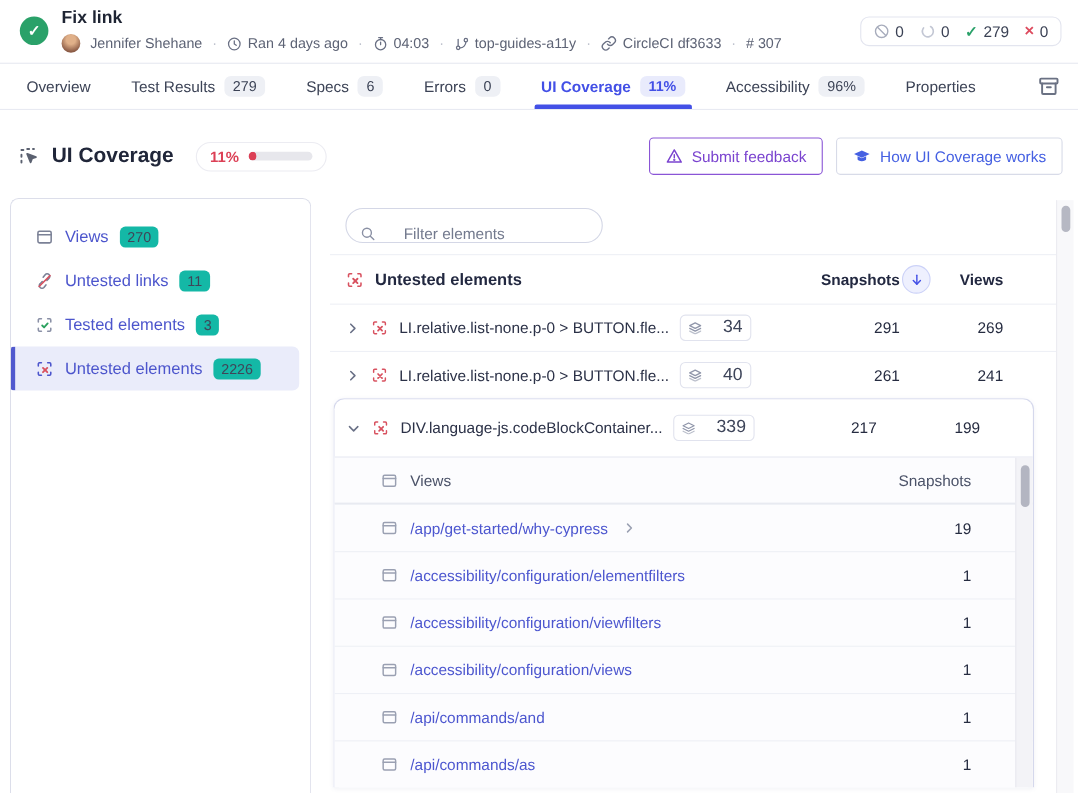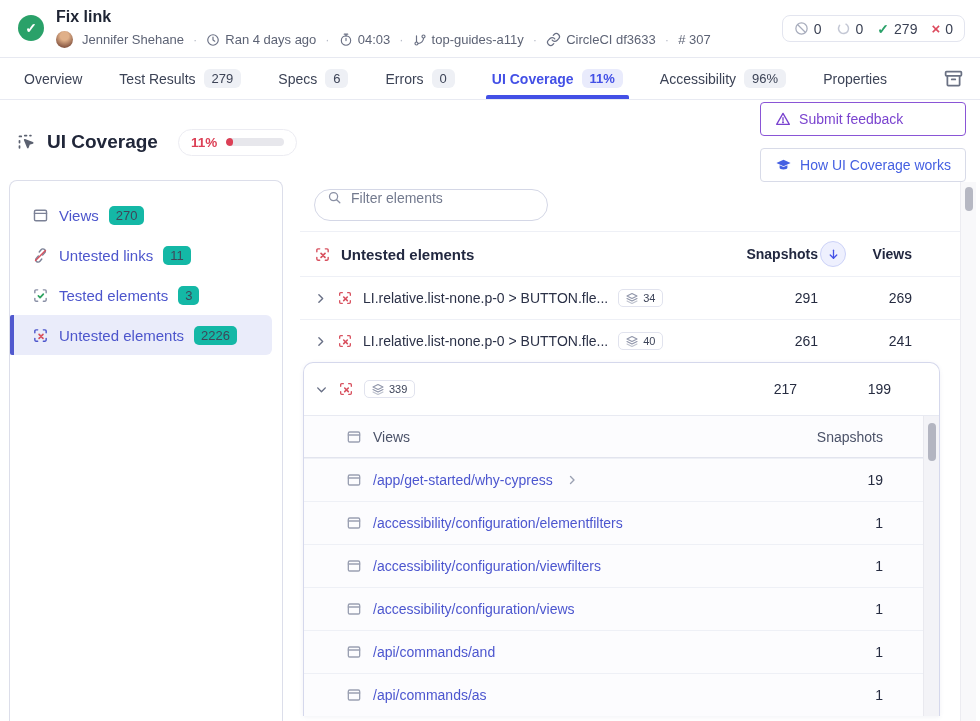--- a/index.html
+++ b/index.html
@@ -34,50 +34,50 @@
   .tab-right { margin-left:auto; display:flex; align-items:center; color:#6a7183; }
 
   
   .page-head { height:80px; display:flex; align-items:center; padding:4px 14px 0 16px; }
   .page-title-wrap { display:flex; align-items:center; gap:10px; }
   .page-title { font-size:19px; font-weight:700; color:#202639; }
   .cov-pill { margin-left:10px; display:flex; align-items:center; gap:9px; border:1px solid #ececf2; border-radius:999px; padding:5px 12px; }
   .cov-pct { color:#dc4056; font-size:13.5px; font-weight:700; }
   .cov-bar { width:58px; height:8px; border-radius:4px; background:#e7e7ec; overflow:hidden; }
   .cov-fill { display:block; height:100%; background:#dc4056; border-radius:4px; }
-  .head-buttons { margin-left:auto; display:flex; gap:12px;flex-direction:column; }
+  .head-buttons { margin-left:auto; display:flex; gap:12px; }
   .btn { display:flex; align-items:center; gap:8px; height:34px; padding:0 14px; border-radius:4px; background:#fff; font-size:14px; cursor:pointer; }
   .btn-feedback { border:1px solid #8a55d6; color:#7a43cf; }
   .btn-docs { border:1px solid #d8dbe8; color:#4560e2; }
 
   
   .content { display:flex; height:541px; overflow:hidden; }
 
   .sidebar { width:274px; margin-left:9px; border:1px solid #dcdeea; border-bottom:none; border-radius:8px 8px 0 0; padding-top:14px; flex:none; }
   .side-item { height:40px; display:flex; align-items:center; gap:10px; padding-left:22px; margin-right:10px;
     color:#4c55cc; font-size:15px; cursor:pointer; }
   .side-item .cnt { background:#14b8a6; color:#3f4659; border-radius:5px; padding:2px 7px; font-size:13px; }
   .side-item.selected { background:#eaecfa; border-left:4px solid #5159ce; padding-left:18px; border-radius:2px 6px 6px 2px; }
 
   .main { position:relative; flex:1; margin-left:17px; }
   .v-scroll { position:absolute; top:2px; right:4px; bottom:0; width:16px; background:#f8f8fa; border-left:1px solid #ececf1; }
   .v-thumb { position:absolute; top:5px; left:4px; width:8px; height:24px; border-radius:4px; background:#b6b8c3; }
   .main-inner { margin-right:20px; }
 
   .filter-wrap { padding:9px 0 10px 14px; border-bottom:1px solid #eef0f6; }
-  .filter-input { display:flex; align-items:flex-start; gap:9px; width:234px; height:32px; border:1px solid #d4d7e6; border-radius:16px; padding:0 12px; color:#8a90a4; }
+  .filter-input { display:flex; align-items:flex-end; gap:25px; width:234px; height:32px; border:1px solid #d4d7e6; border-radius:16px; padding:0 12px; color:#8a90a4; }
   .filter-input input { border:none; outline:none; flex:1; font-size:14px; font-family:inherit; color:#3a4154; background:transparent; }
   .filter-input input::placeholder { color:#737a8e; }
 
   .row { display:flex; align-items:center; height:43px; padding:0 48px 0 14px; }
   .row + .row { border-top:1px solid #eef0f6; }
   .row-left { flex:1; display:flex; align-items:center; gap:10px; min-width:0; }
   .chev { color:#697086; }
   .selector { font-size:14px; color:#2b3147; white-space:nowrap; overflow:hidden; text-overflow:ellipsis; max-width:278px; }
-  .el-badge { display:flex; align-items:center; gap:5px; border:1px solid #e1e3ee; border-radius:5px; padding:2px 7px; font-size:11px; color:#3d4459; }
+  .el-badge { display:flex; align-items:center; gap:19px; border:1px solid #e1e3ee; border-radius:5px; padding:2px 7px; font-size:16px; color:#3d4459; }
   .el-badge svg { color:#9096aa; }
   .cell-snap { width:90px; text-align:right; font-size:14px; color:#262c41; }
   .cell-spacer { width:30px; display:flex; justify-content:center; }
   .cell-views { width:64px; text-align:right; font-size:14px; color:#262c41; }
 
   .list-head { border-top:none; height:44px; padding-right:48px; }
   .list-head .ttl { font-size:15px; font-weight:700; color:#222840; }
   .list-head .cell-snap, .list-head .cell-views { font-weight:700; color:#222840; }
   .sort-btn { width:26px; height:26px; border-radius:50%; background:#eef0fe; border:1px solid #ccd2f8;
     display:flex; align-items:center; justify-content:center; color:#4350e6; cursor:pointer; }
@@ -369,20 +369,21 @@
       <div class="expanded-card">
         <div class="row card-head">
           <div class="row-left">
             <svg class="ic chev" width="13" height="13" viewBox="0 0 24 24" fill="none" stroke="currentColor" stroke-width="2.6" stroke-linecap="round" stroke-linejoin="round">
                 <path d="M5 9l7 7 7-7"></path>
               </svg>
             <svg class="ic" width="16" height="16" viewBox="0 0 24 24" fill="none" stroke-width="2" stroke-linecap="round" stroke-linejoin="round">
                 <path stroke="#d8515f" d="M4 8V5.5A1.5 1.5 0 0 1 5.5 4H8M16 4h2.5A1.5 1.5 0 0 1 20 5.5V8M20 16v2.5a1.5 1.5 0 0 1-1.5 1.5H16M8 20H5.5A1.5 1.5 0 0 1 4 18.5V16"></path>
                 <path stroke="#d8515f" stroke-width="2.4" d="M10 10.5l5.5 5.5M15.5 10.5L10 16"></path>
               </svg>
+            <span class="selector">DIV.language-js.codeBlockContainer...</span>
             <span class="el-badge">
               <svg class="ic" width="12" height="12" viewBox="0 0 24 24" fill="none" stroke="currentColor" stroke-width="2.2" stroke-linecap="round" stroke-linejoin="round">
                   <path d="M12 3 2 8l10 5 10-5-10-5z"></path>
                   <path d="M2 13l10 5 10-5"></path>
                   <path d="M2 18l10 5 10-5" opacity="0.6"></path>
                 </svg>
               <span>339</span>
             </span>
           </div>
           <div class="cell-snap">217</div>

